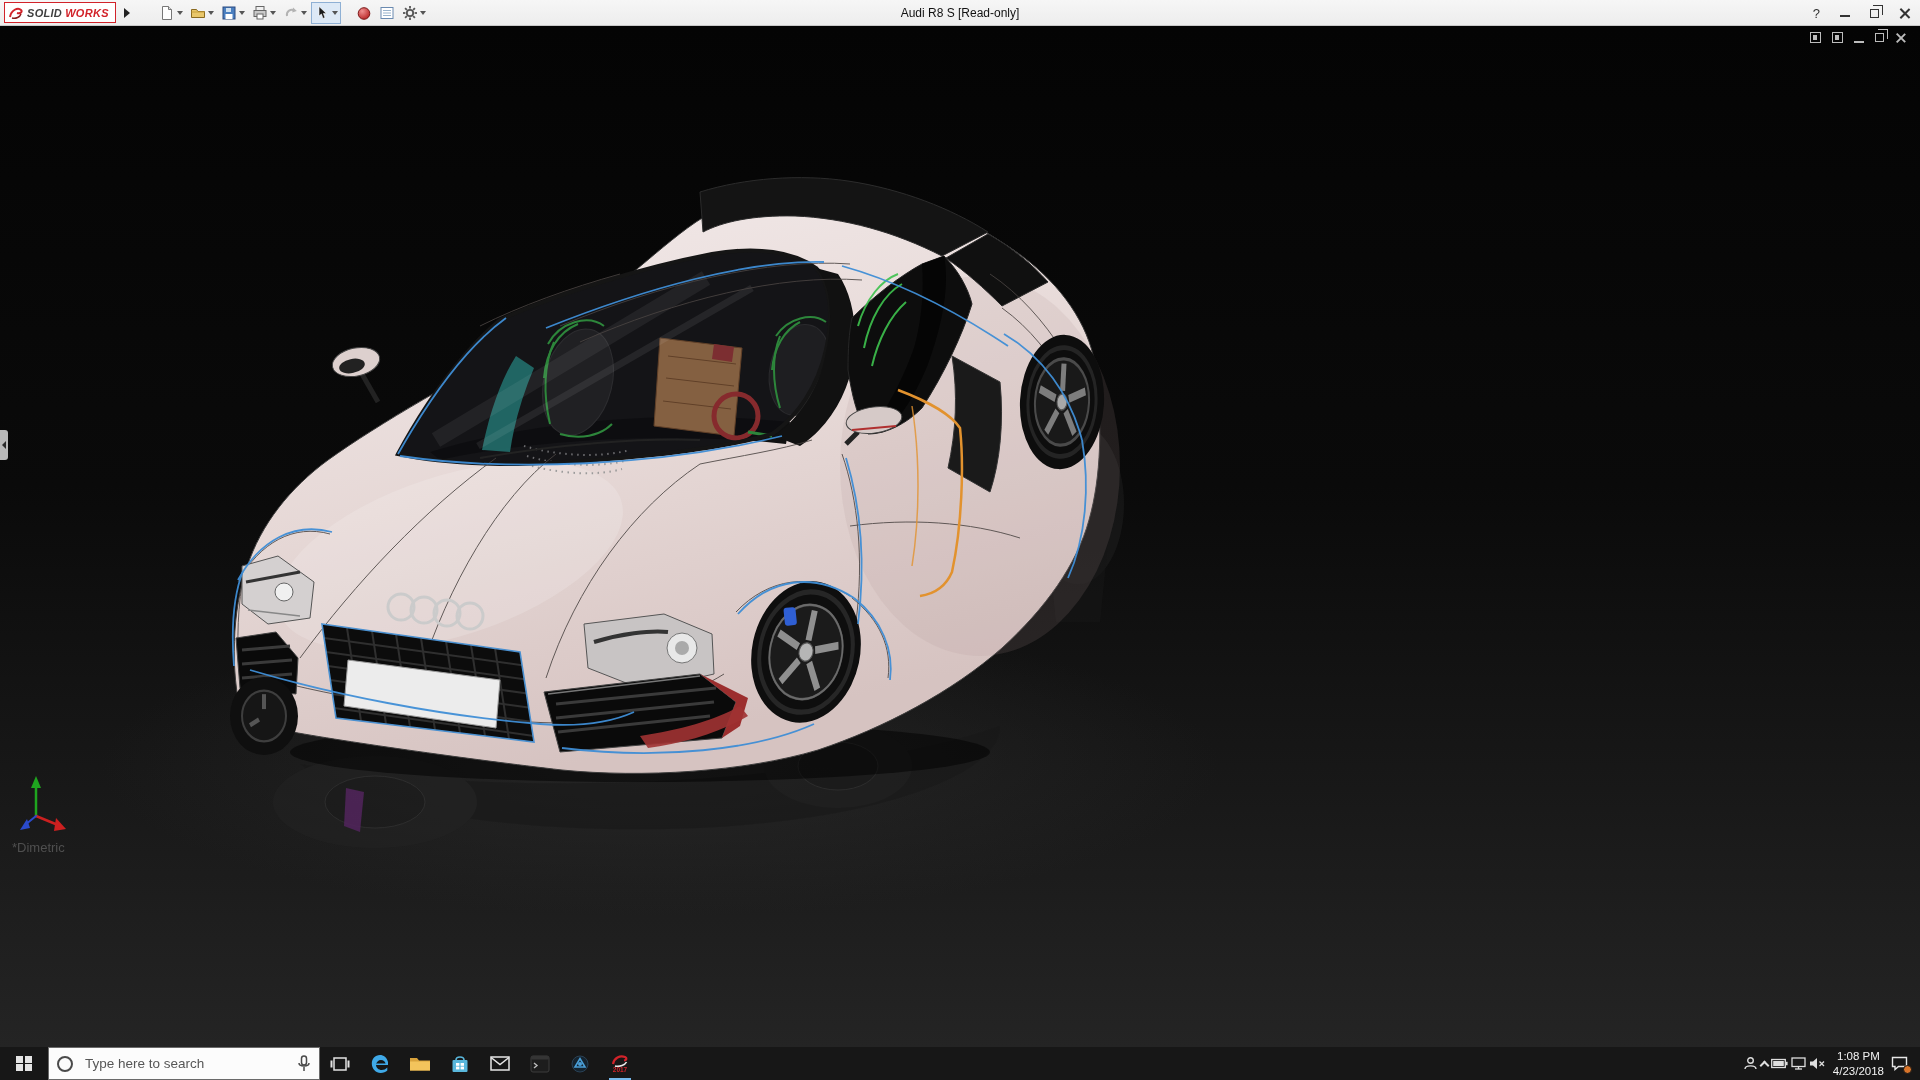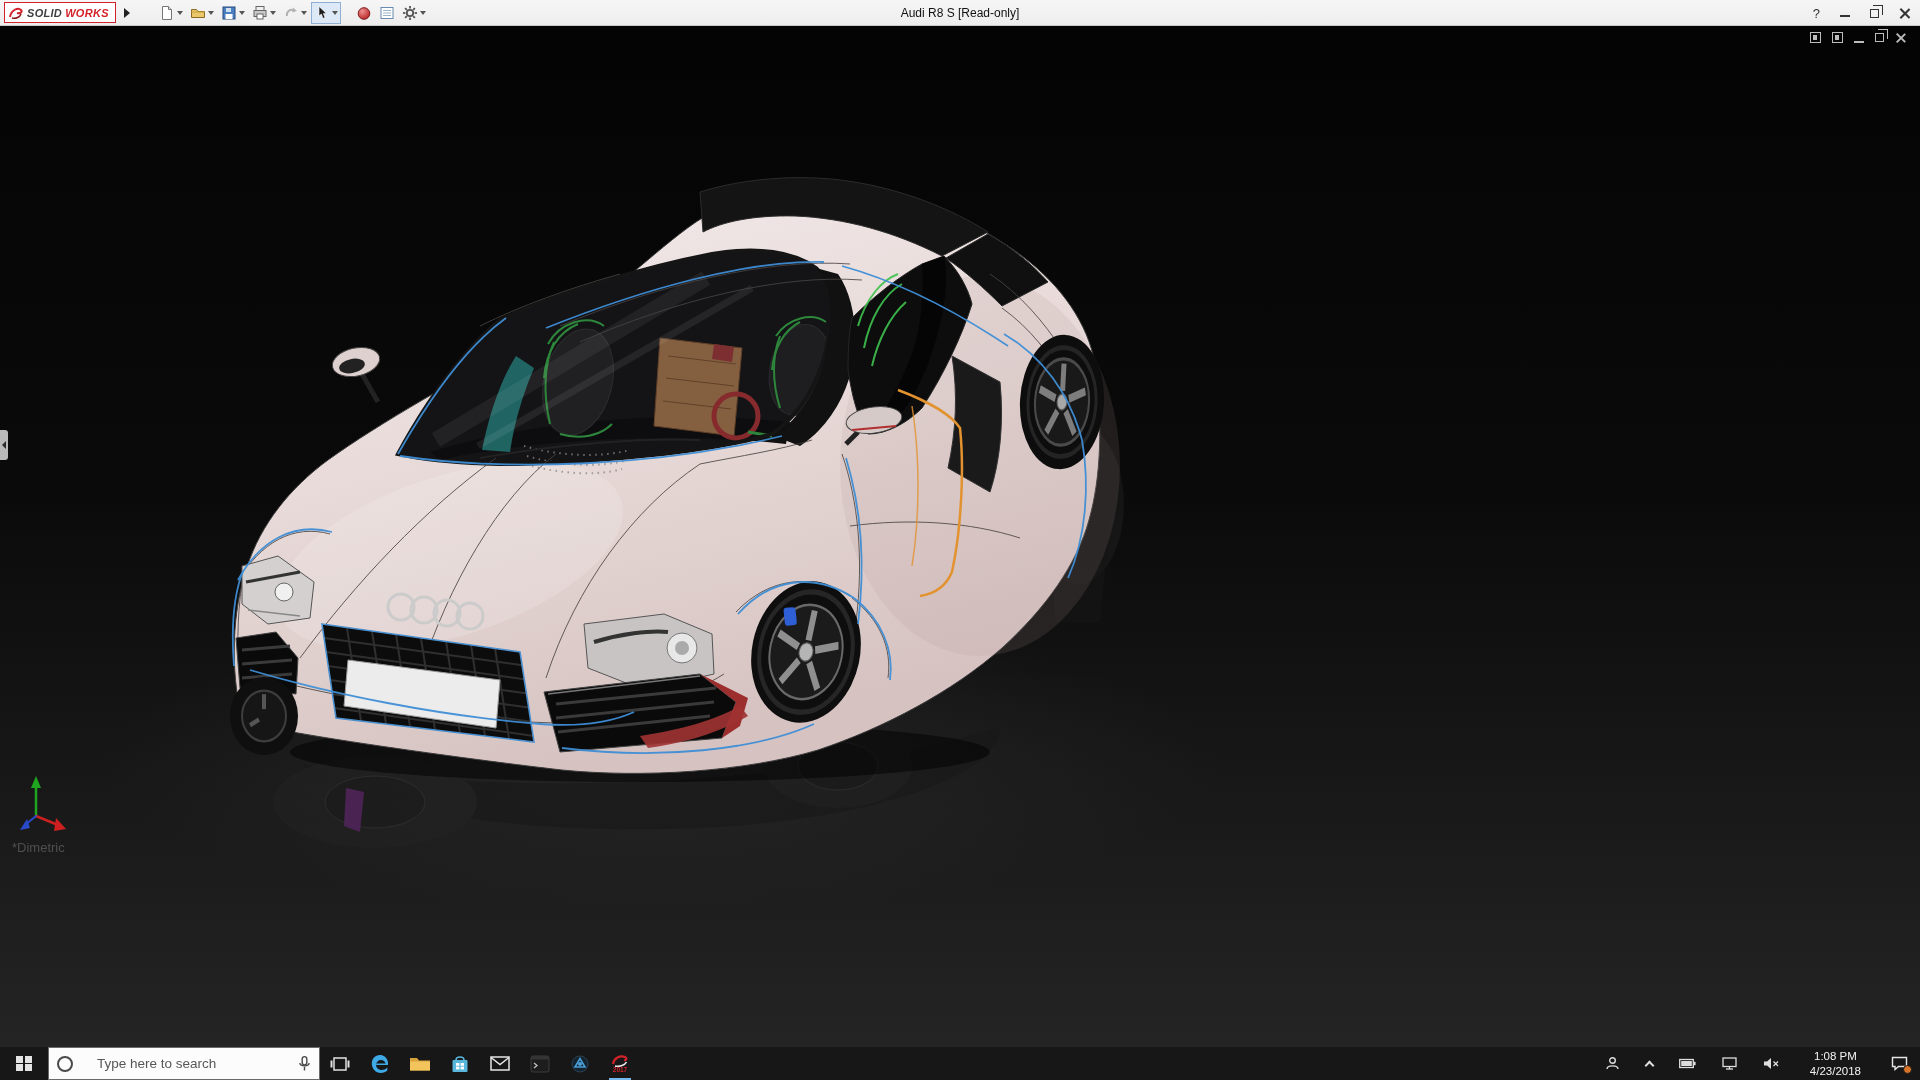--- a/index.html
+++ b/index.html
@@ -54,28 +54,28 @@
     border-radius:0 3px 3px 0; display:flex; align-items:center; justify-content:center; z-index:5; }
   .fm-tab::after { content:""; width:0; height:0; border-right:4px solid #2a2a2a;
     border-top:4px solid transparent; border-bottom:4px solid transparent; }
 
   
   .taskbar { position:absolute; left:0; bottom:0; width:1920px; height:33px; background:#171717;
     display:flex; align-items:stretch; z-index:40; }
   .tb-start { width:48px; display:flex; align-items:center; justify-content:center; }
   .win-flag { display:grid; grid-template-columns:7px 7px; grid-template-rows:7px 7px; gap:1.5px; }
   .win-flag span { background:#e4e4e4; }
-  .searchbox { width:272px; background:#fcfcfc; border:1px solid #6a6a6a; display:flex; align-items:center; padding:0 8px; gap:24px; }
+  .searchbox { width:272px; background:#fcfcfc; border:1px solid #6a6a6a; display:flex; align-items:center; padding:0 8px; gap:12px; }
   .cortana-ring { width:16px; height:16px; border:2px solid #4a4a4a; border-radius:50%; flex:0 0 auto; }
   .searchbox input { flex:1; border:none; outline:none; background:transparent; font-size:13.5px; color:#333;
     font-family:"Liberation Sans", sans-serif; }
   .searchbox input::placeholder { color:#565656; }
   .task-btn { width:40px; display:flex; align-items:center; justify-content:center; position:relative; }
   .task-btn.running::after { content:""; position:absolute; bottom:0; left:9px; right:9px; height:2px; background:#76b9ed; }
-  .tray { margin-left:auto; display:flex; align-items:center; gap:26px; padding-right:12px; }
+  .tray { margin-left:auto; display:flex; align-items:center; gap:3px; padding-right:12px; }
   .chev-up { width:7px; height:7px; border-left:2px solid #dedede; border-top:2px solid #dedede;
     transform:rotate(45deg); margin-top:3px; }
   .clock { text-align:center; color:#f2f2f2; font-size:11.5px; line-height:1.3; padding:0 4px; }
   .action-wrap { position:relative; display:flex; align-items:center; }
   .badge-dot { position:absolute; right:-4px; bottom:-3px; width:9px; height:9px; border-radius:50%;
     background:#d8742a; border:1px solid #171717; }
 </style>
 </head>
 <body>
 

